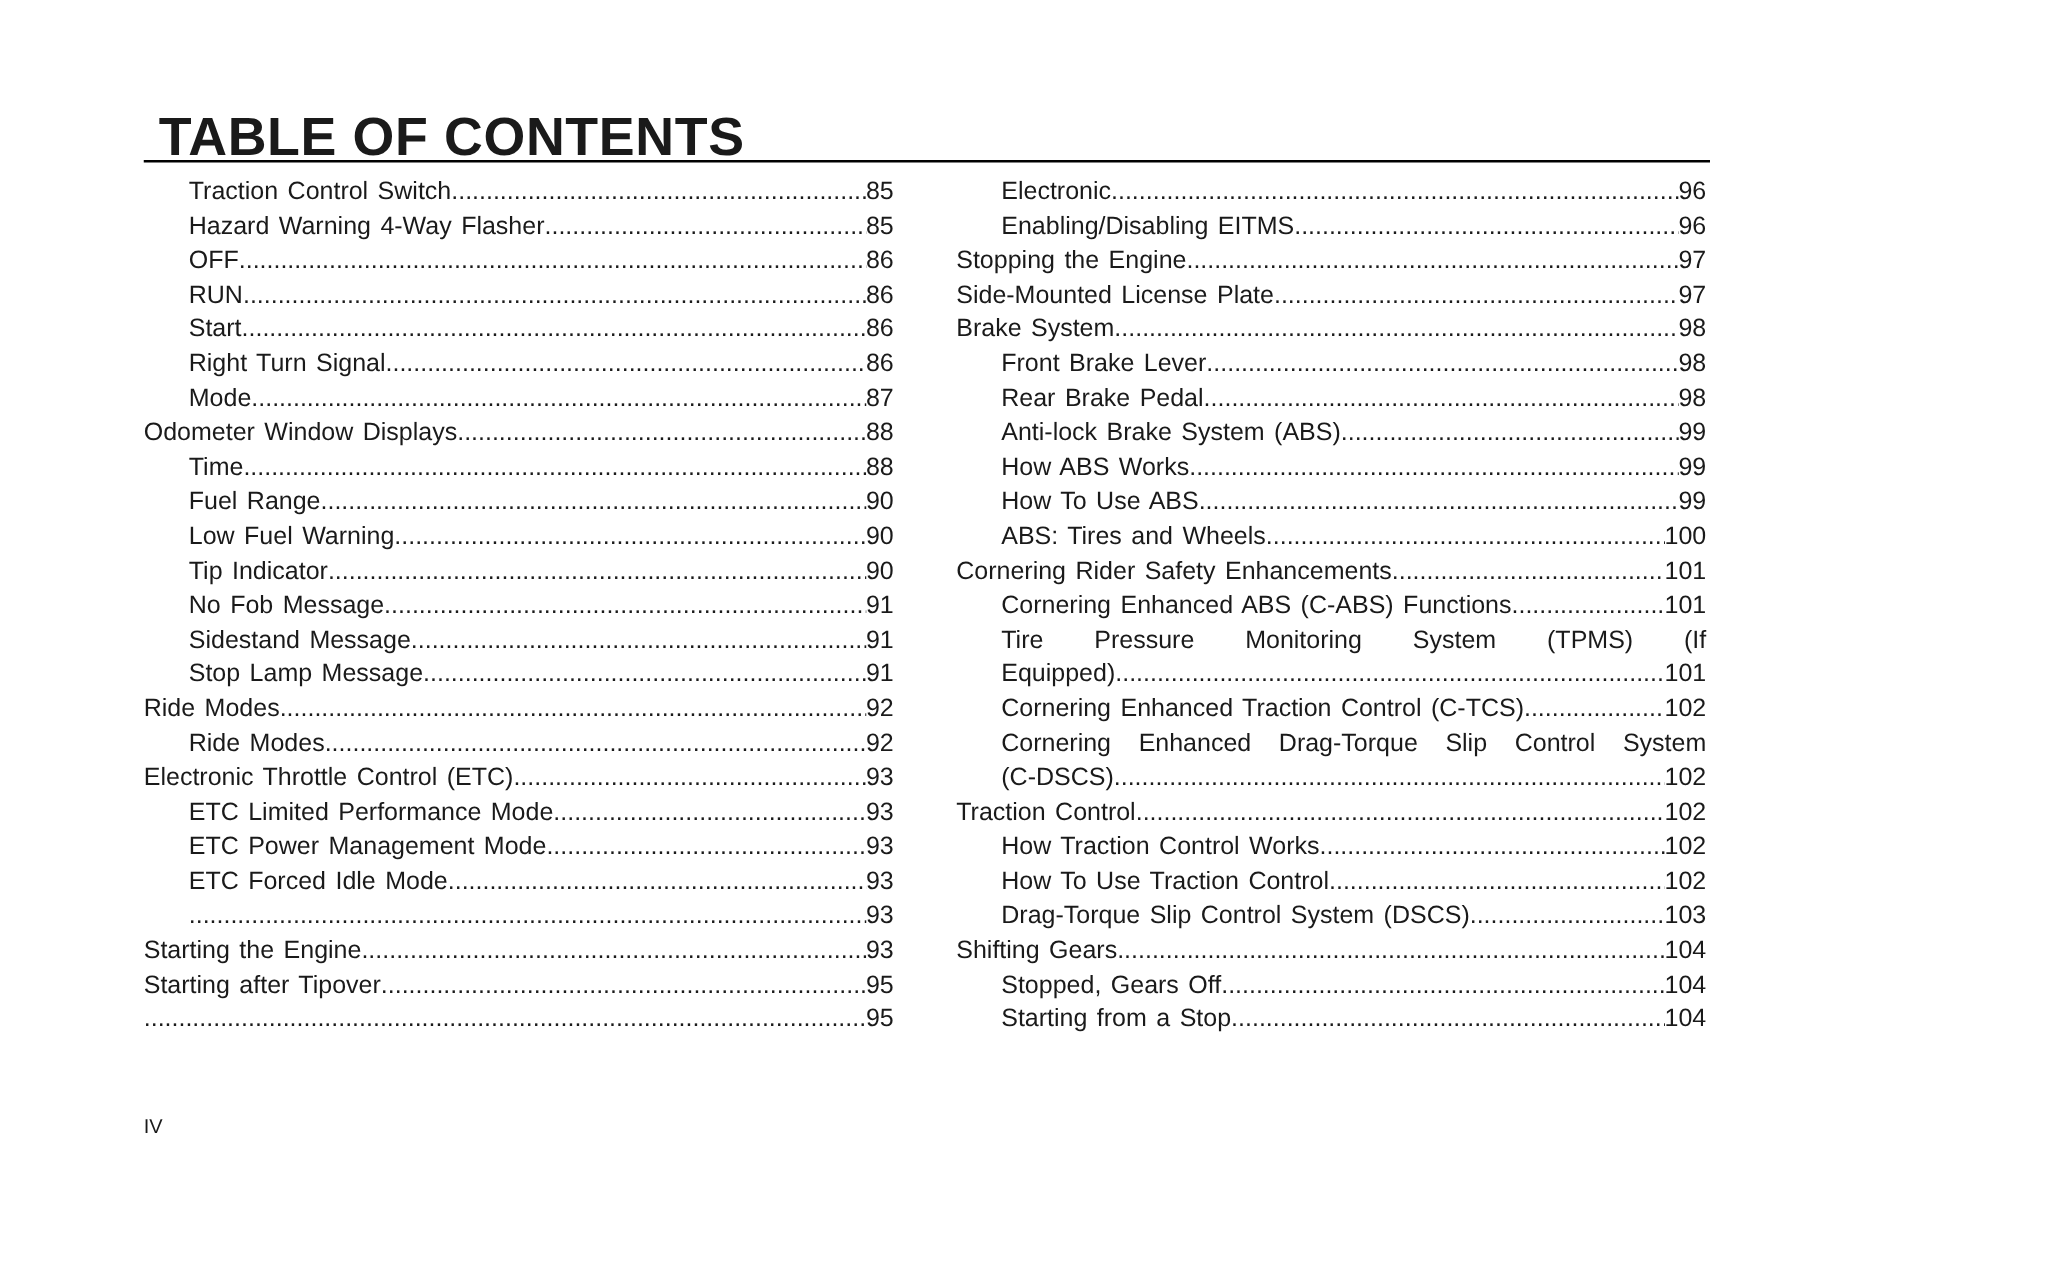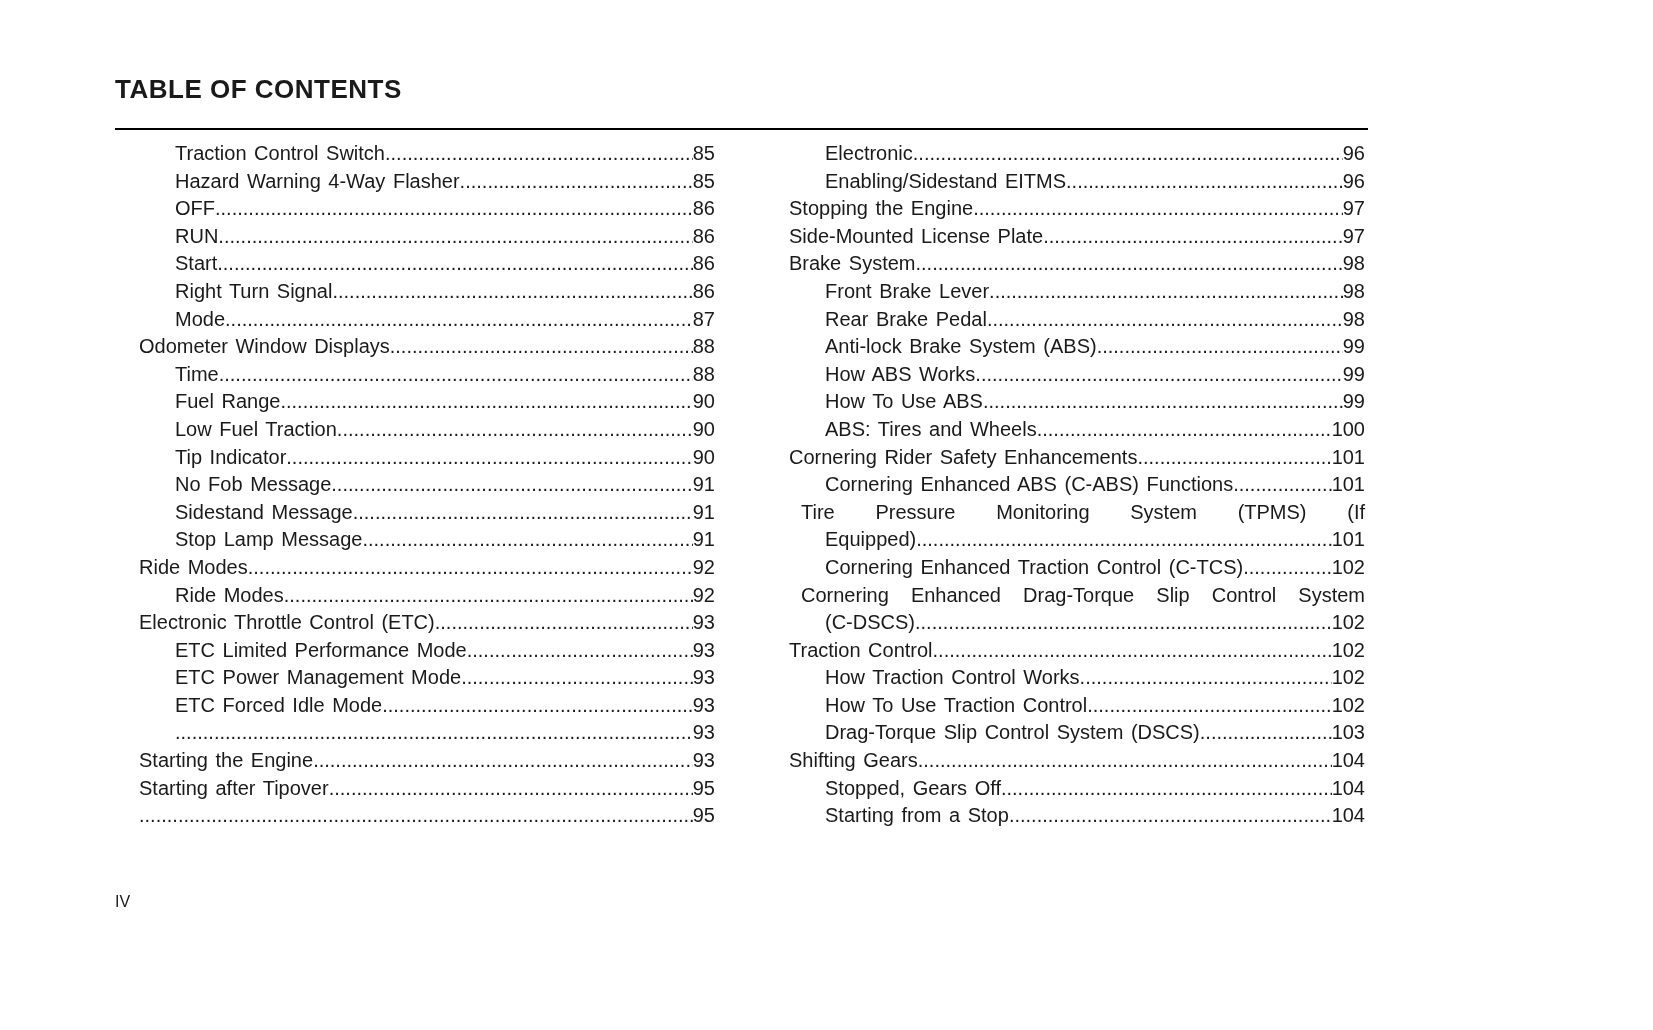--- a/index.html
+++ b/index.html
@@ -17,25 +17,25 @@
   }
   .page {
     position: absolute;
     inset: 0;
     background: #ffffff;
   }
   .title {
     position: absolute;
     left: 115px;
     top: 74px;
-    font-size: 26px;
+    font-size: 43px;
     font-weight: bold;
     letter-spacing: 0.5px;
     color: #1a1a1a;
-    margin: 0;
+    margin: 12px;
     white-space: nowrap;
   }
   .rule {
     position: absolute;
     left: 115px;
     top: 128px;
     width: 1253px;
     height: 2px;
     background: #000000;
   }
@@ -49,21 +49,20 @@
   }
   .col {
     width: 600px;
     font-size: 20px;
     line-height: 27.6px;
   }
   .toc-row {
     display: flex;
     align-items: flex-start;
     white-space: nowrap;
-    margin-left: 24px;
   }
   .toc-row.ind { padding-left: 36px; }
   .toc-line.ind { padding-left: 36px; }
   .toc-line {
     text-align: justify;
     text-align-last: justify;
     white-space: nowrap;
     word-spacing: 2px;
   }
   .lab {
@@ -142,21 +141,21 @@
           <span class="lab">Time</span>
           <span class="dots"></span>
           <span class="pg">88</span>
         </div>
         <div class="toc-row ind">
           <span class="lab">Fuel Range</span>
           <span class="dots"></span>
           <span class="pg">90</span>
         </div>
         <div class="toc-row ind">
-          <span class="lab">Low Fuel Traction</span>
+          <span class="lab">Low Fuel Warning</span>
           <span class="dots"></span>
           <span class="pg">90</span>
         </div>
         <div class="toc-row ind">
           <span class="lab">Tip Indicator</span>
           <span class="dots"></span>
           <span class="pg">90</span>
         </div>
         <div class="toc-row ind">
           <span class="lab">No Fob Message</span>
@@ -222,21 +221,21 @@
           <span class="pg">95</span>
         </div>
       </div>
     <div class="col" id="col-right">
         <div class="toc-row ind">
           <span class="lab">Electronic</span>
           <span class="dots"></span>
           <span class="pg">96</span>
         </div>
         <div class="toc-row ind">
-          <span class="lab">Enabling/Sidestand EITMS</span>
+          <span class="lab">Enabling/Disabling EITMS</span>
           <span class="dots"></span>
           <span class="pg">96</span>
         </div>
         <div class="toc-row">
           <span class="lab">Stopping the Engine</span>
           <span class="dots"></span>
           <span class="pg">97</span>
         </div>
         <div class="toc-row">
           <span class="lab">Side-Mounted License Plate</span>

